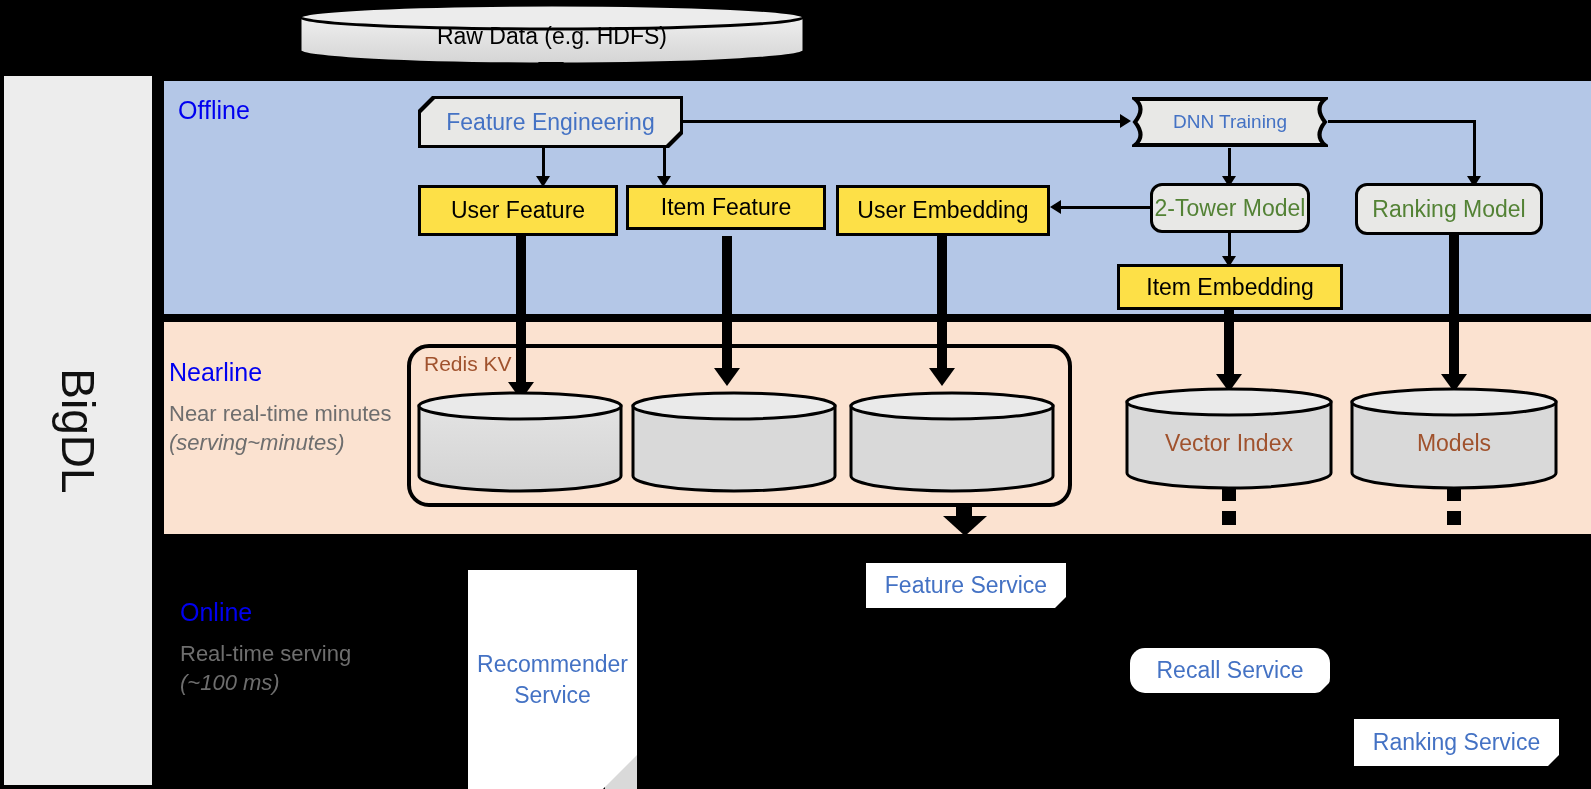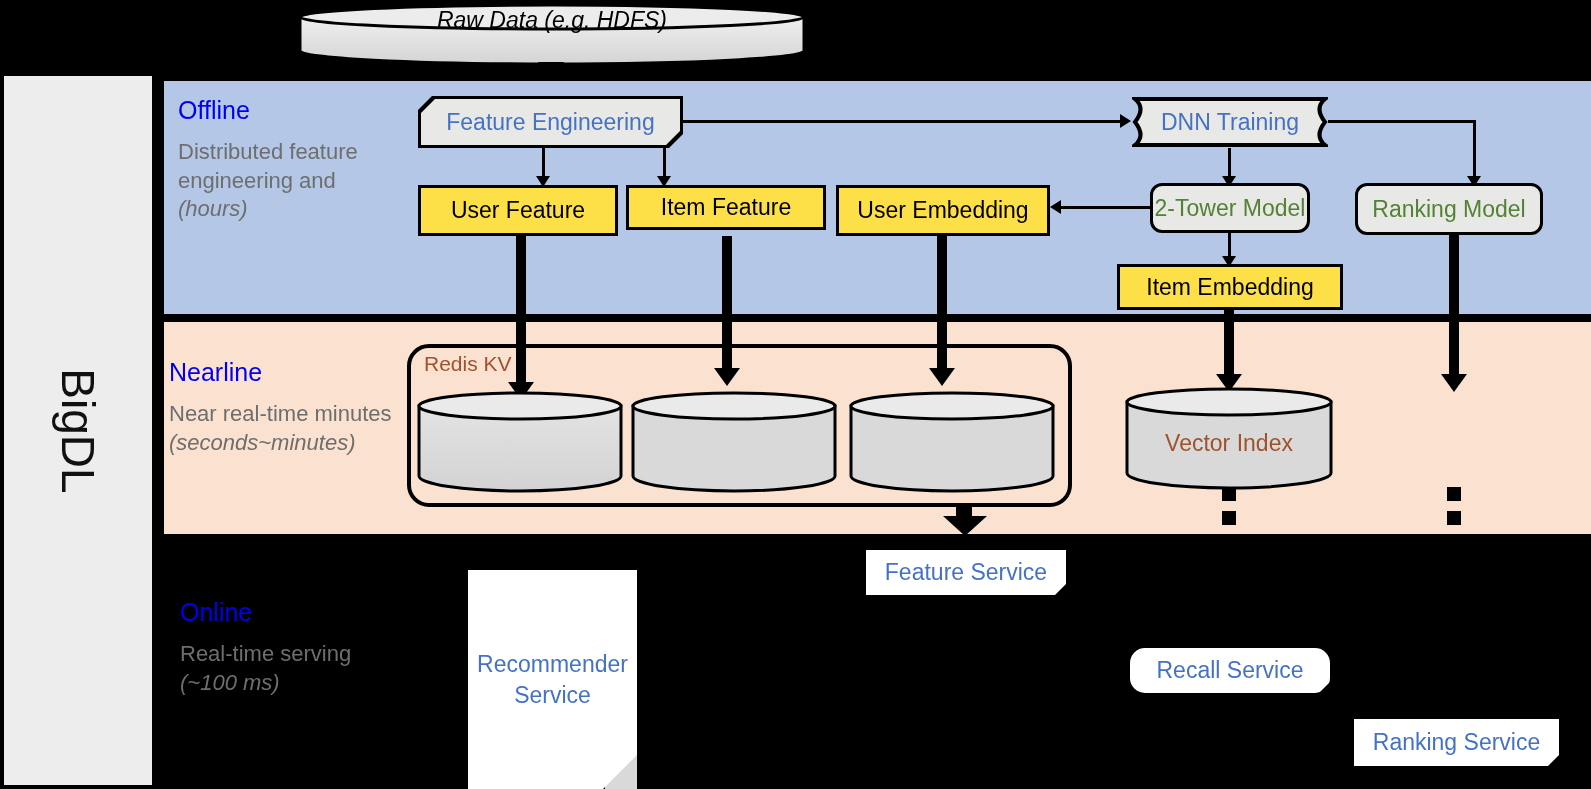--- a/index.html
+++ b/index.html
@@ -149,58 +149,57 @@
   <div class="abs" id="bigdl-rail">
     <div id="bigdl-label">BigDL</div>
   </div>
 
   <div class="abs" id="band-offline"></div>
   <div class="abs" id="band-nearline"></div>
   <div class="abs" id="band-online"></div>
 
   <div class="abs" id="cap-offline">
     <div class="band-title">Offline</div>
-    <div class="band-sub"><span>Distributed feature engineering and </span><i>(hours)</i></div>
   </div>
 
   <div class="abs" id="cap-nearline">
     <div class="band-title">Nearline</div>
-    <div class="band-sub"><span>Near real-time minutes </span><i>(seconds~minutes)</i></div>
+    <div class="band-sub"><span>Near real-time minutes </span><i>(serving~minutes)</i></div>
   </div>
 
   <div class="abs" id="cap-online">
     <div class="band-title">Online</div>
     <div class="band-sub"><span>Real-time serving </span><i>(~100 ms)</i></div>
   </div>
 
   <div class="cyl abs" style="left:297px; top:3px;">
     <svg width="510" height="62" viewBox="0 0 510 62">
       <defs>
         <linearGradient id="cylg" x1="0" y1="0" x2="0" y2="1">
           <stop offset="0%" stop-color="#EFEFEF"></stop>
             <stop offset="100%" stop-color="#D4D4D4"></stop>
         </linearGradient>
       </defs>
       <path d="M3,14 L3,48 A252,13 0 0 0 507,48 L507,14 Z" fill="url(#cylg)" stroke="#000" stroke-width="3"></path>
       <ellipse cx="255" cy="14" rx="252" ry="12" fill="#ECECEC" stroke="#000" stroke-width="3"></ellipse>
     </svg>
-    <div class="cyl-label" style="top:4px; color:#000;font-style:italic;">Raw Data (e.g. HDFS)</div>
+    <div class="cyl-label" style="top:20px; color:#000;">Raw Data (e.g. HDFS)</div>
   </div>
 
   <div class="abs thin-line" style="left:550px; top:62px; width:4px; height:18px;"></div>
   <div class="abs arrow-down-thick" style="left:538px; top:62px;"></div>
 
   <div class="abs" id="fe-border" style="left:418px; top:96px; width:265px; height:52px;"></div>
   <div class="abs" id="feature-engineering" style="left:421px; top:99px; width:259px; height:46px;">Feature Engineering</div>
 
   <div class="abs" style="left:1132px; top:96px; width:196px; height:52px;">
     <svg width="196" height="52" viewBox="0 0 196 52" style="position:absolute;left:0;top:0;">
       <path d="M3,3 Q14,12 3,26 Q14,40 3,49 L193,49 Q182,40 193,26 Q182,12 193,3 Z" fill="#E8E8E6" stroke="#000" stroke-width="4"></path>
     </svg>
-    <div style="position:absolute;left:0;top:0;width:196px;height:52px;display:flex;align-items:center;justify-content:center;font-size:23px;color:#4472C4;white-space:nowrap;">DNN Training</div>
+    <div style="position:absolute;left:0;top:0;width:196px;height:52px;display:flex;align-items:center;justify-content:center;font-size:19px;color:#4472C4;white-space:nowrap;">DNN Training</div>
   </div>
 
   <div class="abs thin-line" style="left:683px; top:120px; width:437px; height:3px;"></div>
   <div class="abs arrow-right-thin" style="left:1120px; top:114px;"></div>
 
   <div class="abs thin-line" style="left:542px; top:148px; width:3px; height:30px;"></div>
   <div class="abs arrow-down-thin" style="left:536px; top:176px;"></div>
   <div class="abs thin-line" style="left:663px; top:148px; width:3px; height:30px;"></div>
   <div class="abs arrow-down-thin" style="left:657px; top:176px;"></div>
 
@@ -271,36 +270,43 @@
   </div>
 
   <div class="cyl abs" style="left:1124px; top:385px;">
     <svg width="210" height="106" viewBox="0 0 210 106">
       <path d="M3,17 L3,88 A102,15 0 0 0 207,88 L207,17 Z" fill="#D9D9D9" stroke="#000" stroke-width="3"></path>
       <ellipse cx="105" cy="17" rx="102" ry="13" fill="#EAEAEA" stroke="#000" stroke-width="3"></ellipse>
     </svg>
     <div class="cyl-label" style="top:45px; color:#A0522D;">Vector Index</div>
   </div>
 
+  <div class="cyl abs" style="left:1349px; top:385px;">
+    <svg width="210" height="106" viewBox="0 0 210 106">
+      <path d="M3,17 L3,88 A102,15 0 0 0 207,88 L207,17 Z" fill="#D9D9D9" stroke="#000" stroke-width="3"></path>
+      <ellipse cx="105" cy="17" rx="102" ry="13" fill="#EAEAEA" stroke="#000" stroke-width="3"></ellipse>
+    </svg>
+    <div class="cyl-label" style="top:45px; color:#A0522D;">Models</div>
+  </div>
 
   <div class="abs thick-line" style="left:956px; top:504px; width:16px; height:16px;"></div>
   <div class="abs arrow-down-thick" style="left:943px; top:516px; border-left-width:22px; border-right-width:22px; border-top-width:20px;"></div>
 
   <div class="abs thick-line" style="left:1222px; top:487px; width:14px; height:14px;"></div>
   <div class="abs thick-line" style="left:1222px; top:511px; width:14px; height:14px;"></div>
 
   <div class="abs thick-line" style="left:1447px; top:487px; width:14px; height:14px;"></div>
   <div class="abs thick-line" style="left:1447px; top:511px; width:14px; height:14px;"></div>
 
   <div class="abs" style="left:468px; top:570px; width:169px; height:219px;">
     <div id="recommender-service" style="position:absolute; left:0; top:0; width:169px; height:219px;">Recommender Service</div>
     <div id="recommender-fold"></div>
   </div>
 
-  <div class="abs" style="left:866px; top:550px; width:200px; height:45px;">
+  <div class="abs" style="left:866px; top:563px; width:200px; height:45px;">
     <div class="svc-card" style="position:absolute; left:0; top:0; width:200px; height:45px;">Feature Service</div>
     <div class="svc-fold"></div>
   </div>
 
   <div class="abs" style="left:1130px; top:648px; width:200px; height:45px;">
     <div class="svc-card" style="position:absolute; left:0; top:0; width:200px; height:45px;border-radius:15px;">Recall Service</div>
     <div class="svc-fold"></div>
   </div>
 
   <div class="abs" style="left:1354px; top:719px; width:205px; height:47px;">

